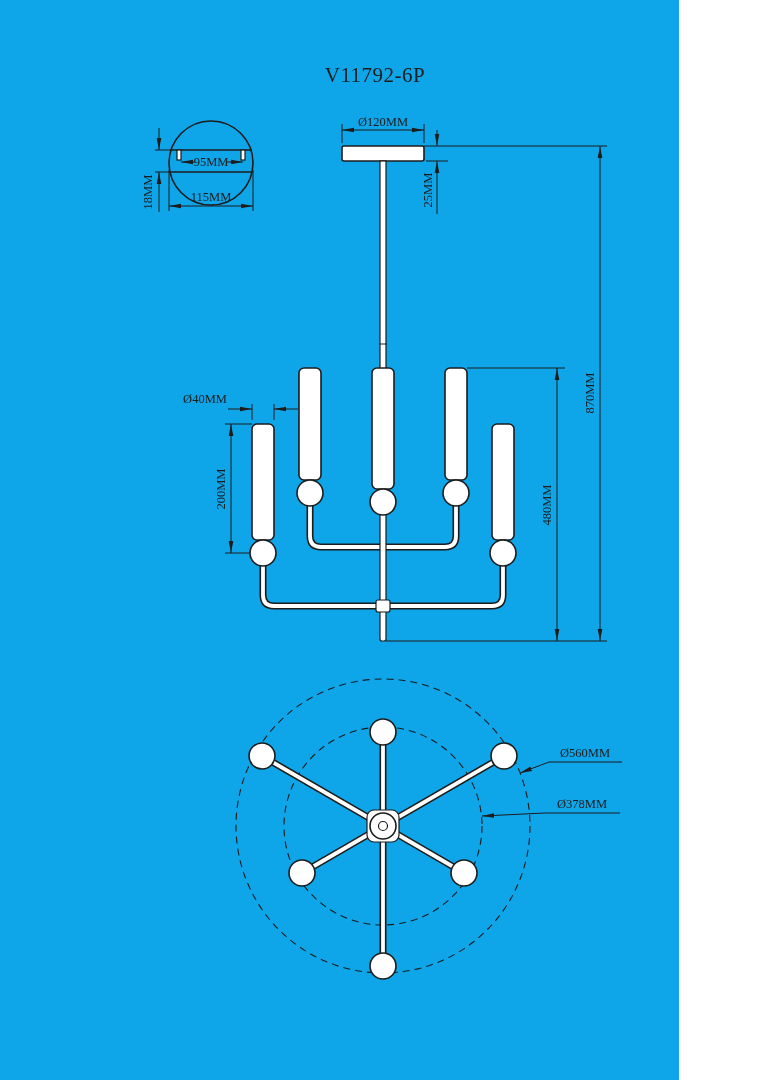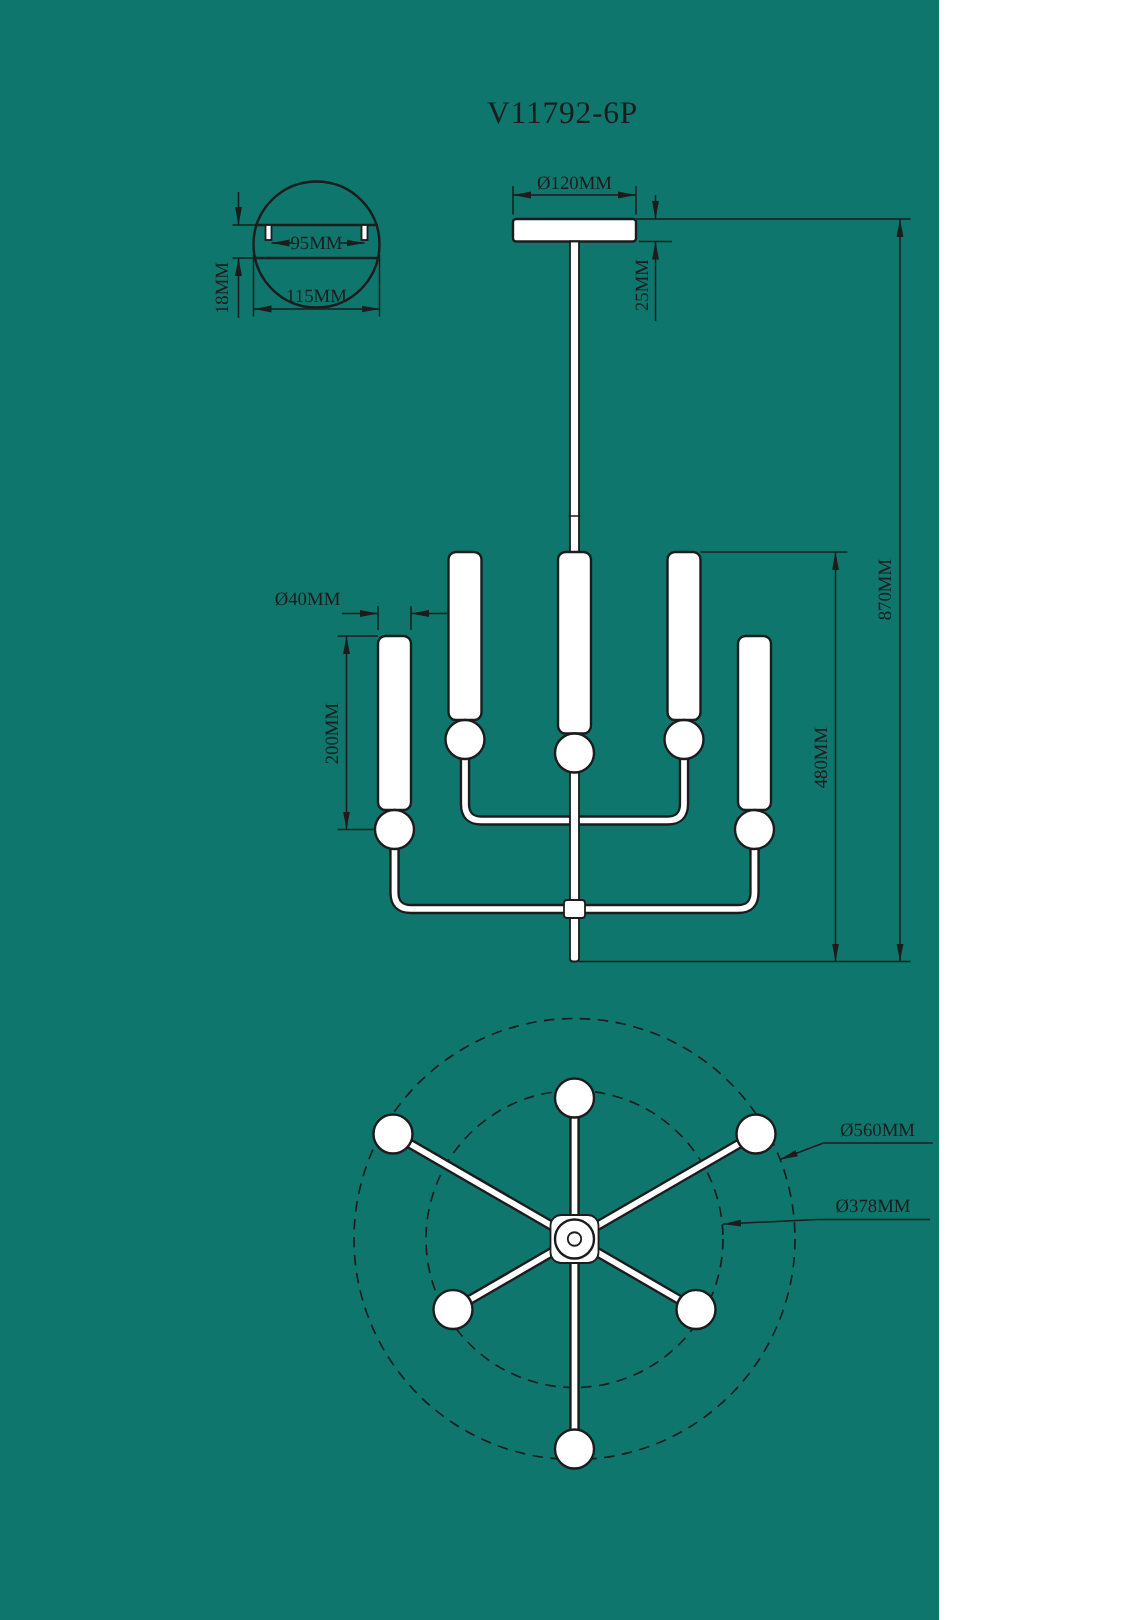--- a/index.html
+++ b/index.html
@@ -1,16 +1,16 @@
 <!DOCTYPE html>
 <html><head>
 <meta charset="utf-8">
 <style>
   html,body { margin:0; padding:0; background:#ffffff; }
-  .sheet { position:relative; width:626px; height:1080px; background:#0f766e; overflow:hidden;text-decoration:underline; }
+  .sheet { position:relative; width:679px; height:1080px; background:#0ea5e9; overflow:hidden;text-decoration:underline; }
   svg { display:block; }
   text { font-family:"Liberation Serif", serif; font-size:12.5px; fill:#1c1c1c; }
   .title-t { font-size:21px; letter-spacing:0.5px; }
   .dim-t { font-size:12.5px; }
   .ln   { stroke:#1c1c1c; stroke-width:1.6; fill:none; }
   .thin { stroke:#1c1c1c; stroke-width:1; fill:none; }
   .dash { stroke:#1c1c1c; stroke-width:1.1; fill:none; stroke-dasharray:7 5; }
   .wfill { fill:#ffffff; stroke:#1c1c1c; stroke-width:1.6; }
   .wfill2 { fill:#ffffff; stroke:#1c1c1c; stroke-width:1.2; }
   .tube-b { stroke:#1c1c1c; stroke-width:7; fill:none; stroke-linecap:butt; }

